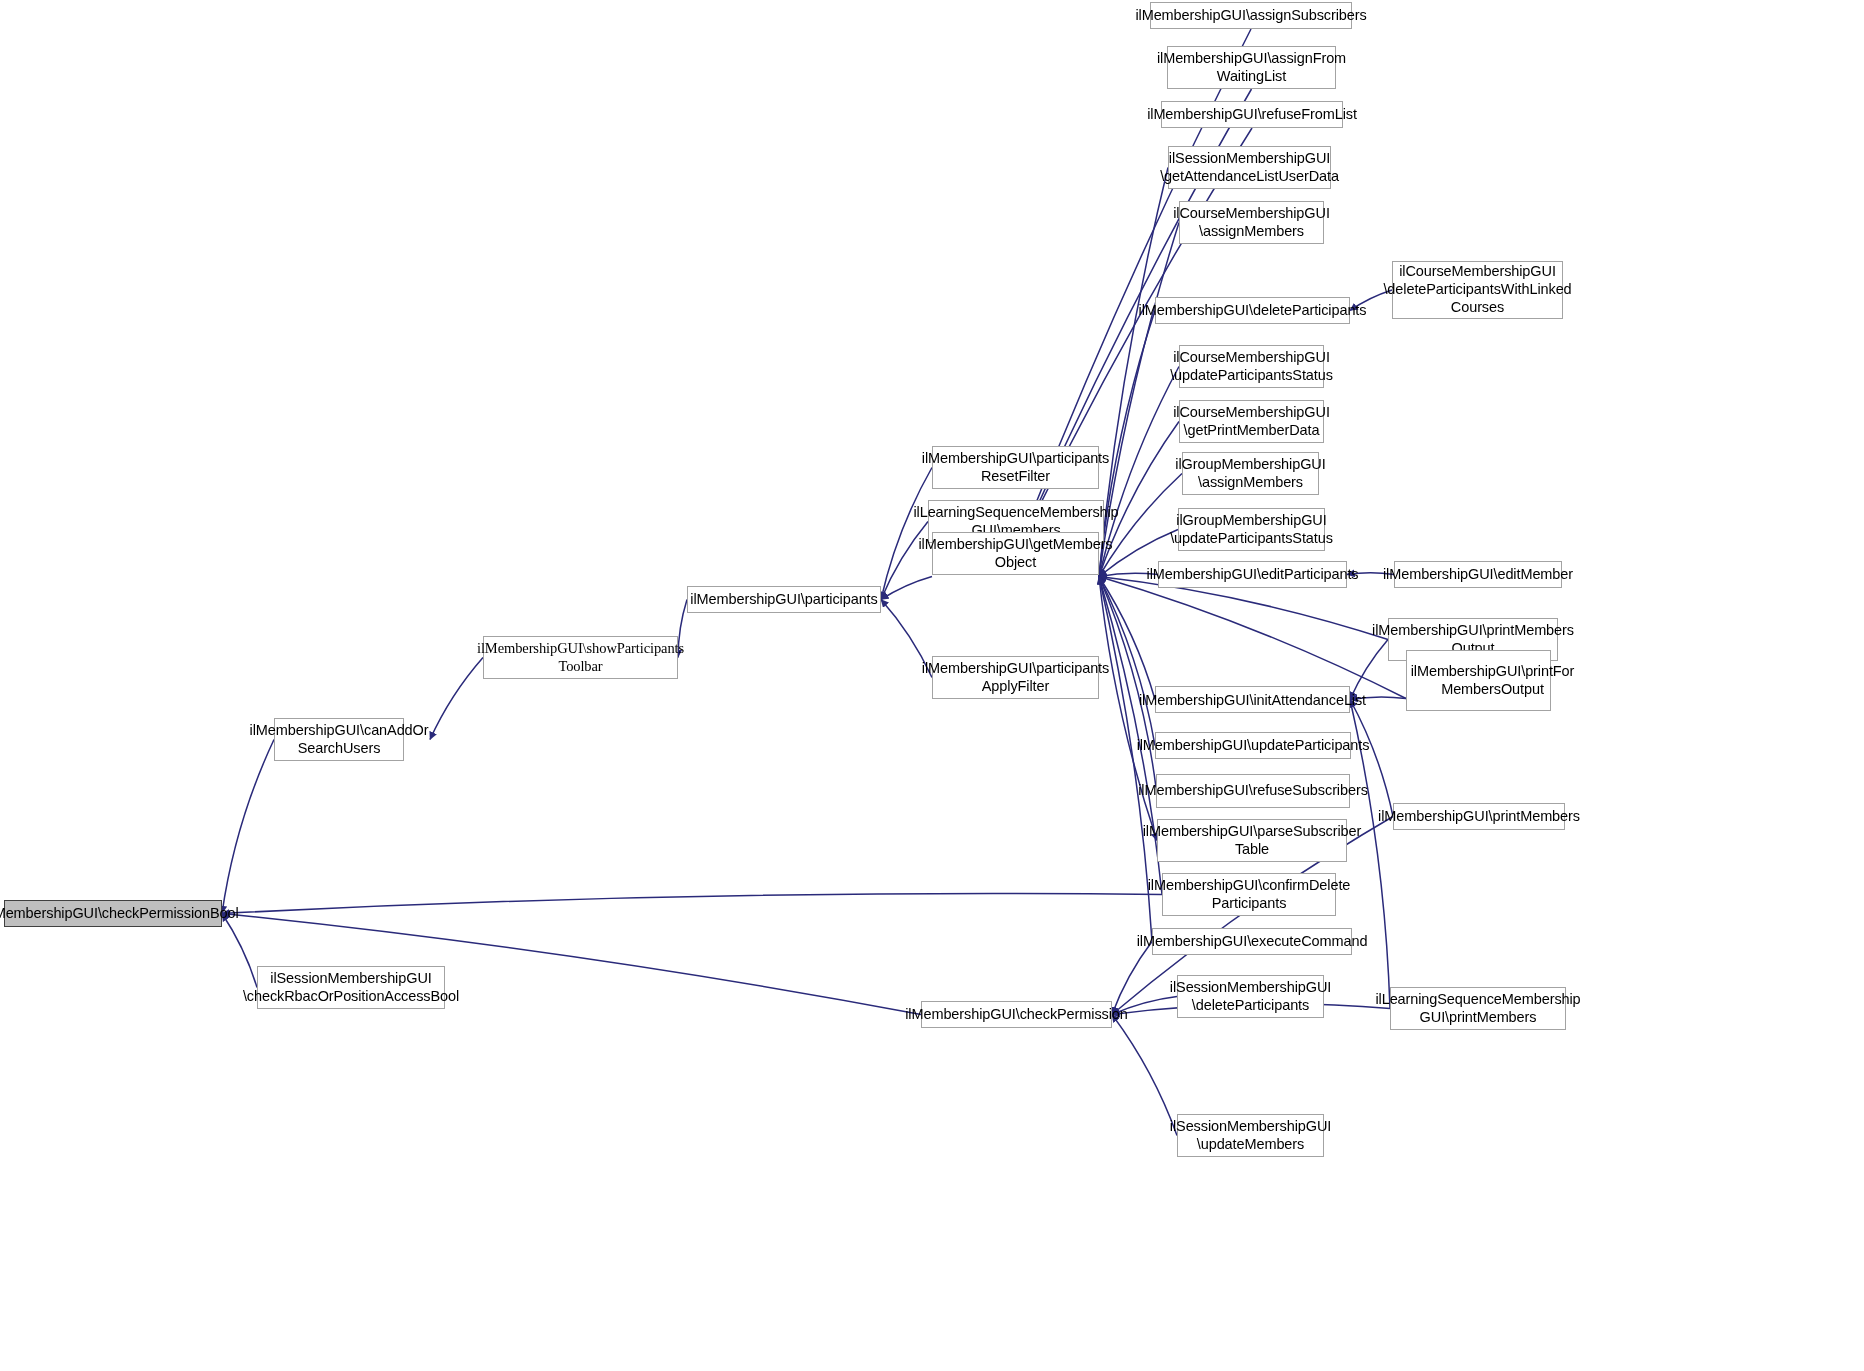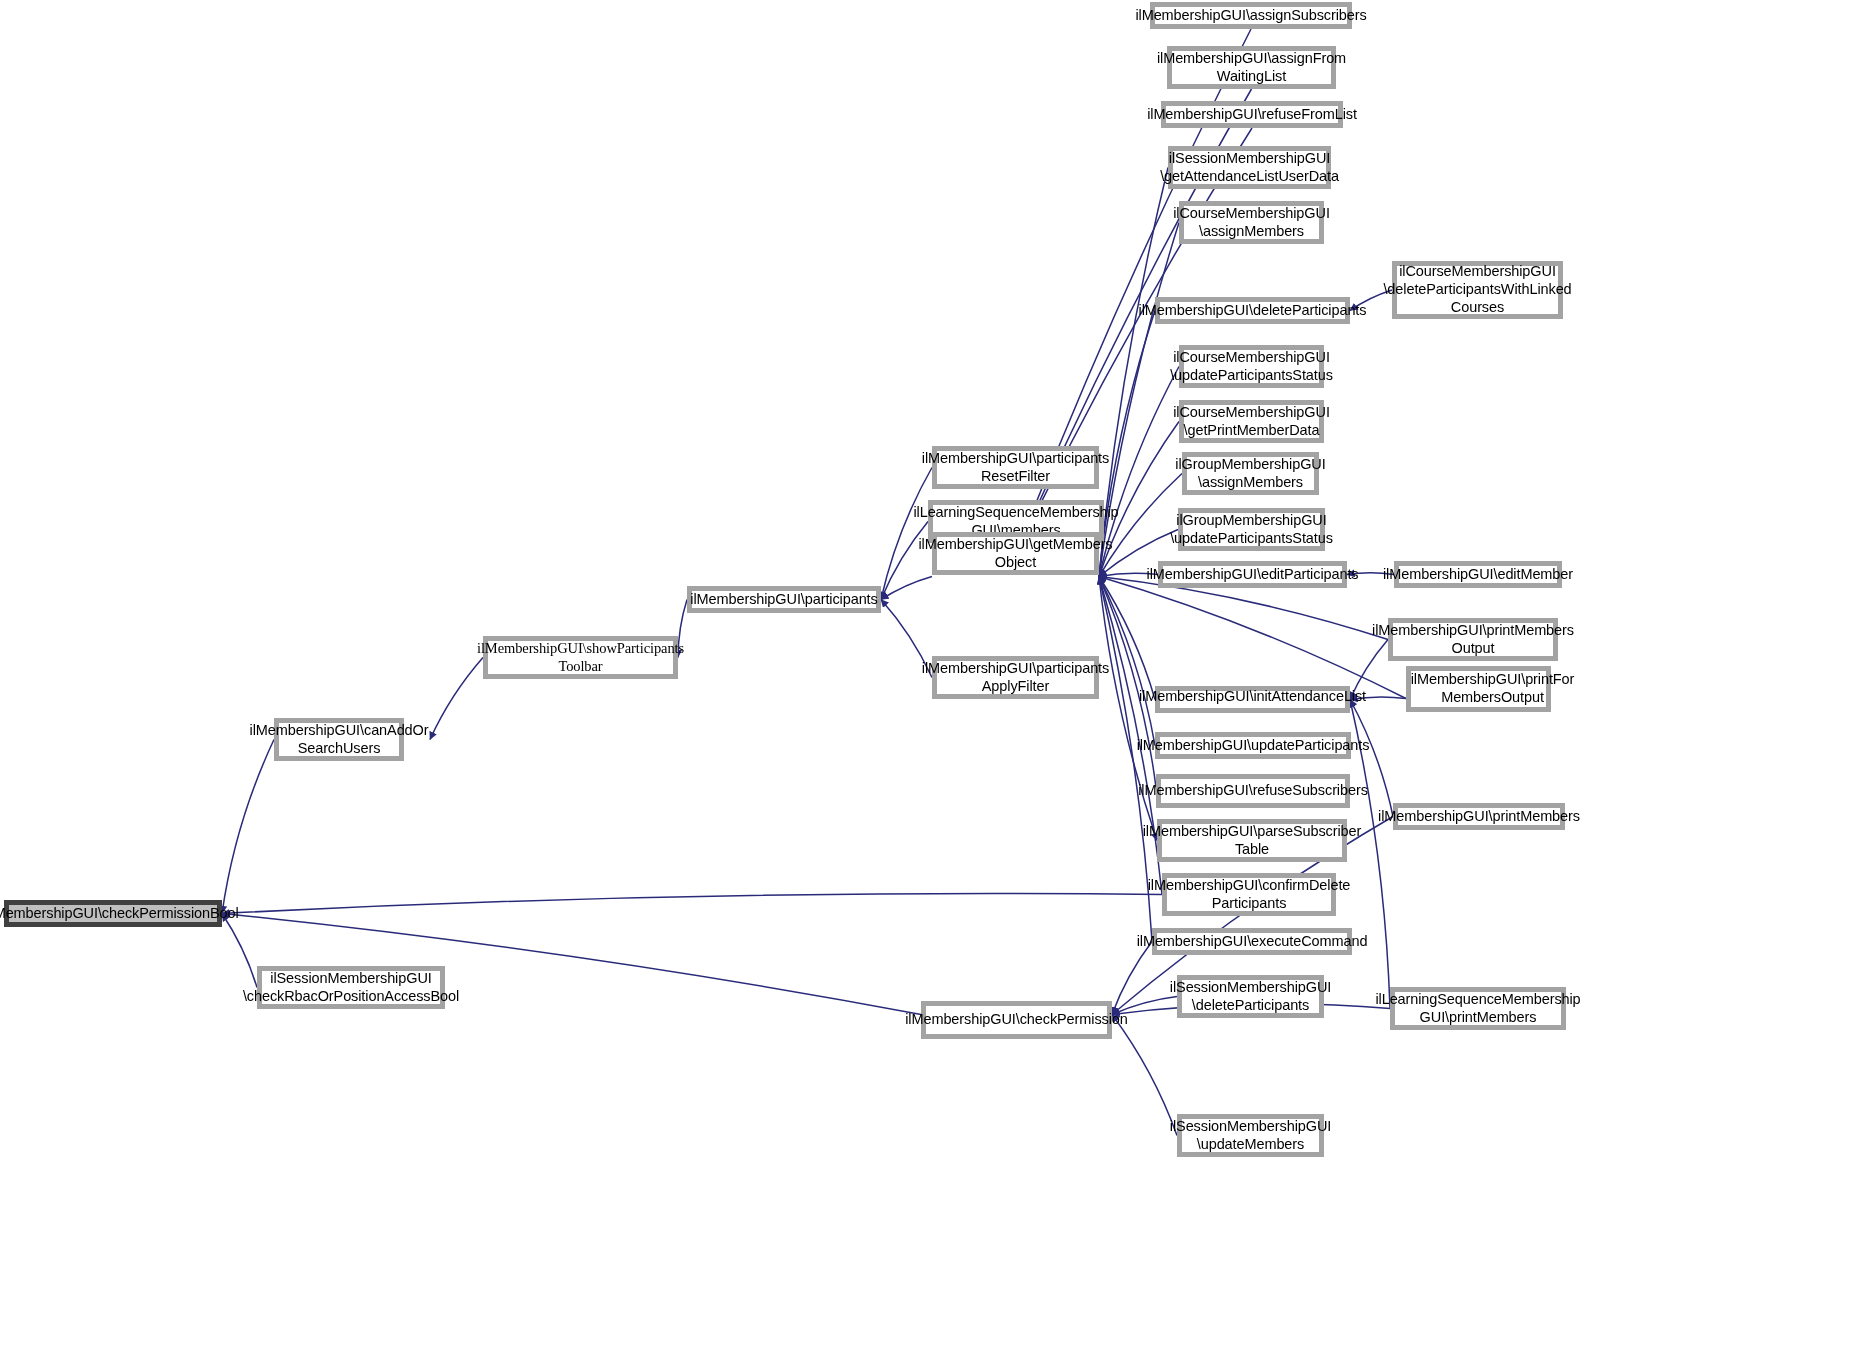--- a/index.html
+++ b/index.html
@@ -27,21 +27,21 @@
   #node-layer {
     position: absolute;
     left: 0;
     top: 0;
     width: 1864px;
     height: 1371px;
   }
   .gnode {
     position: absolute;
     box-sizing: border-box;
-    border: 5px solid #a3a3a3;
+    border: 1px solid #a3a3a3;
     background: #ffffff;
     color: #000000;
     font-size: 14.5px;
     line-height: 1.22;
     display: flex;
     align-items: center;
     justify-content: center;
     text-align: center;
     padding: 2px 4px;
     white-space: pre-line;
@@ -138,37 +138,37 @@
 Object</span></div>
       <div class="gnode" style="left: 1158px; top: 561px; width: 189px; height: 27px; text-align: right;"><span class="lbl">ilMembershipGUI\editParticipants</span></div>
       <div class="gnode" style="left: 1394px; top: 561px; width: 168px; height: 27px;"><span class="lbl">ilMembershipGUI\editMember</span></div>
       <div class="gnode" style="left: 687px; top: 586px; width: 194px; height: 27px;"><span class="lbl">ilMembershipGUI\participants</span></div>
       <div class="gnode" style="left: 1388px; top: 618px; width: 170px; height: 43px;"><span class="lbl">ilMembershipGUI\printMembers
 Output</span></div>
       <div class="gnode" style="left: 483px; top: 636px; width: 195px; height: 43px; font-family: Liberation Serif, serif;"><span class="lbl">ilMembershipGUI\showParticipants
 Toolbar</span></div>
       <div class="gnode" style="left: 932px; top: 656px; width: 167px; height: 43px;"><span class="lbl">ilMembershipGUI\participants
 ApplyFilter</span></div>
-      <div class="gnode" style="left: 1406px; top: 666px; width: 145px; height: 46px; padding-left: 32px;"><span class="lbl">ilMembershipGUI\printFor
+      <div class="gnode" style="left: 1406px; top: 650px; width: 145px; height: 61px; padding-left: 32px;"><span class="lbl">ilMembershipGUI\printFor
 MembersOutput</span></div>
       <div class="gnode" style="left: 1155px; top: 686px; width: 195px; height: 27px; align-items: flex-end;"><span class="lbl">ilMembershipGUI\initAttendanceList</span></div>
       <div class="gnode" style="left: 274px; top: 718px; width: 130px; height: 43px;"><span class="lbl">ilMembershipGUI\canAddOr
 SearchUsers</span></div>
       <div class="gnode" style="left: 1155px; top: 732px; width: 196px; height: 27px;"><span class="lbl">ilMembershipGUI\updateParticipants</span></div>
       <div class="gnode" style="left: 1156px; top: 774px; width: 194px; height: 34px;"><span class="lbl">ilMembershipGUI\refuseSubscribers</span></div>
       <div class="gnode" style="left: 1393px; top: 803px; width: 172px; height: 27px;"><span class="lbl">ilMembershipGUI\printMembers</span></div>
       <div class="gnode" style="left: 1157px; top: 819px; width: 190px; height: 43px;"><span class="lbl">ilMembershipGUI\parseSubscriber
 Table</span></div>
       <div class="gnode" style="left: 1162px; top: 873px; width: 174px; height: 43px;"><span class="lbl">ilMembershipGUI\confirmDelete
 Participants</span></div>
       <div class="gnode root" style="left: 4px; top: 900px; width: 218px; height: 27px;"><span class="lbl">ilMembershipGUI\checkPermissionBool</span></div>
       <div class="gnode" style="left: 1152px; top: 928px; width: 200px; height: 27px;"><span class="lbl">ilMembershipGUI\executeCommand</span></div>
       <div class="gnode" style="left: 1177px; top: 975px; width: 147px; height: 43px;"><span class="lbl">ilSessionMembershipGUI
 \deleteParticipants</span></div>
       <div class="gnode" style="left: 257px; top: 966px; width: 188px; height: 43px;"><span class="lbl">ilSessionMembershipGUI
 \checkRbacOrPositionAccessBool</span></div>
-      <div class="gnode" style="left: 921px; top: 1001px; width: 191px; height: 38px;"><span class="lbl">ilMembershipGUI\checkPermission</span></div>
+      <div class="gnode" style="left: 921px; top: 1001px; width: 191px; height: 27px;"><span class="lbl">ilMembershipGUI\checkPermission</span></div>
       <div class="gnode" style="left: 1390px; top: 987px; width: 176px; height: 43px;"><span class="lbl">ilLearningSequenceMembership
 GUI\printMembers</span></div>
       <div class="gnode" style="left: 1177px; top: 1114px; width: 147px; height: 43px;"><span class="lbl">ilSessionMembershipGUI
 \updateMembers</span></div>
     </div>
 </div>
 
 </body></html>

